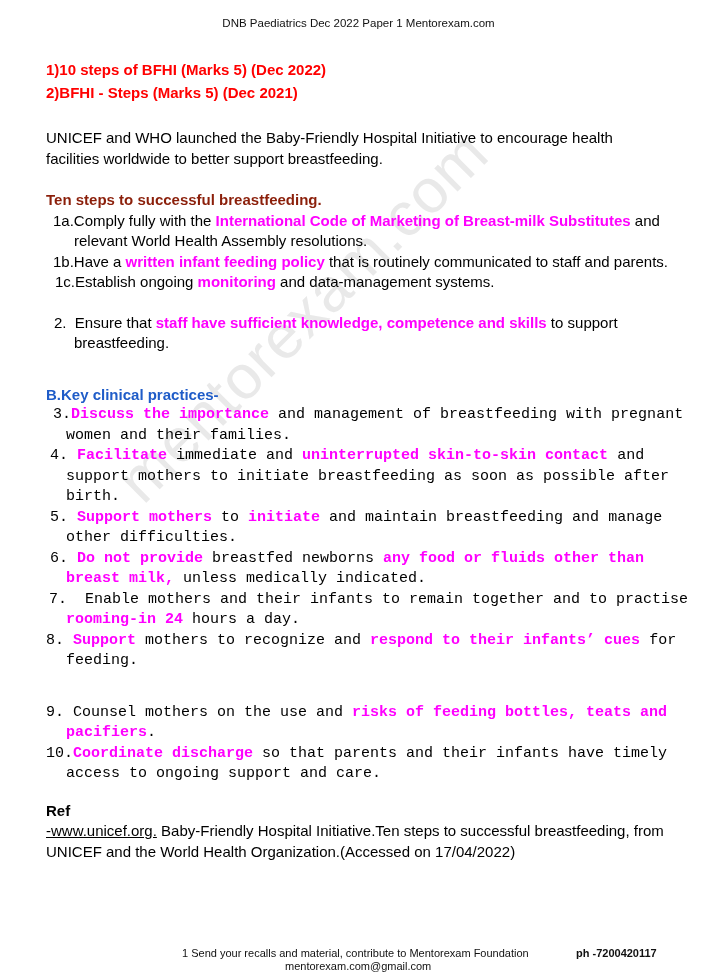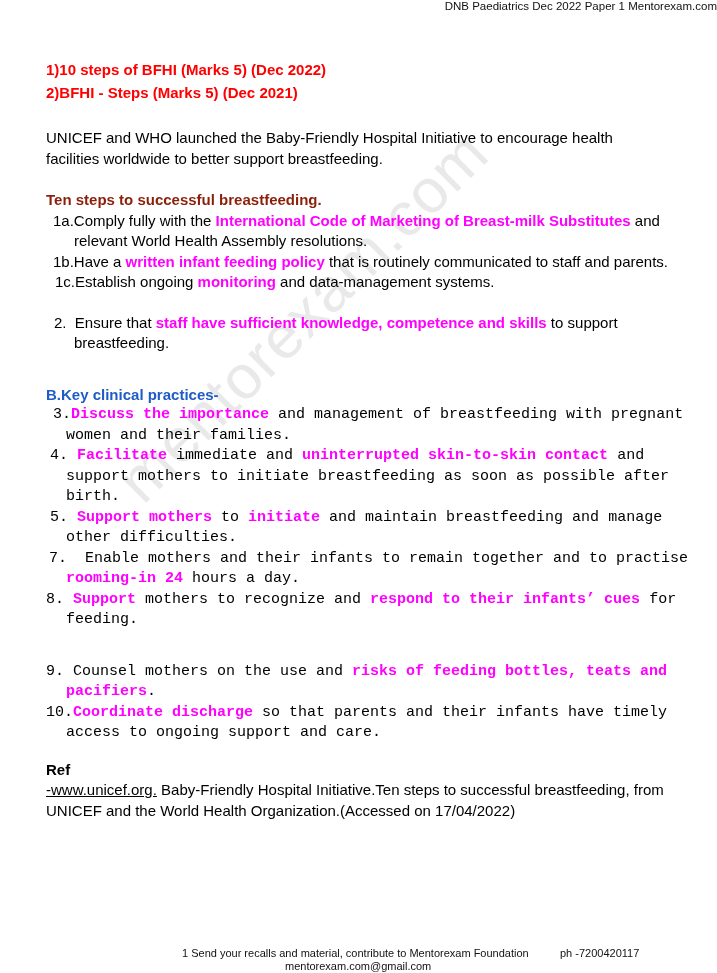--- a/index.html
+++ b/index.html
@@ -10,24 +10,24 @@
     body {
       width: 717px;
       height: 973px;
       position: relative;
       overflow: hidden;
       font-family: "Liberation Sans", sans-serif;
       color: #000000;
     }
     .page-header {
       position: absolute;
-      top: 0;
+      top: 17px;
       left: 0;
       width: 717px;
-      text-align: right;
+      text-align: center;
       font-size: 11.5px;
       color: #111;
     }
     .watermark {
       position: absolute;
       left: 128px;
       top: 455px;
       font-size: 62px;
       color: #e9e9e9;
       transform: rotate(-45deg);
@@ -115,23 +115,24 @@
       color: #111;
     }
     .footer .line1 {
       position: absolute;
       left: 182px;
       top: 0;
       white-space: nowrap;
     }
     .footer .phone {
       position: absolute;
-      left: 560px;
+      left: 576px;
       top: 0;
       white-space: nowrap;
+      font-weight: bold;
     }
     .footer .email {
       position: absolute;
       left: 285px;
       top: 13px;
       white-space: nowrap;
     }
   </style>
 </head>
 <body>
@@ -170,20 +171,23 @@
 
   <div class="b-items">
     <div class="item i3">
       <span>3.</span><span class="hl">Discuss the importance</span><span> and management of breastfeeding with pregnant women and their families.</span>
     </div>
     <div class="item i4">
       <span style="white-space:pre">4. </span><span class="hl">Facilitate</span><span> immediate and </span><span class="hl">uninterrupted skin-to-skin contact</span><span> and support mothers to initiate breastfeeding as soon as possible after birth.</span>
     </div>
     <div class="item i5">
       <span style="white-space:pre">5. </span><span class="hl">Support mothers</span><span> to </span><span class="hl">initiate</span><span> and maintain breastfeeding and manage other difficulties.</span>
+    </div>
+    <div class="item i6">
+      <span style="white-space:pre">6. </span><span class="hl">Do not provide</span><span> breastfed newborns </span><span class="hl">any food or fluids other than breast milk,</span><span> unless medically indicated.</span>
     </div>
     <div class="item i7">
       <span style="white-space:pre">7.  </span><span>Enable mothers and their infants to remain together and to practise </span><span class="hl">rooming-in 24</span><span> hours a day.</span>
     </div>
     <div class="item i8">
       <span style="white-space:pre">8. </span><span class="hl">Support</span><span> mothers to recognize and </span><span class="hl">respond to their infants’ cues</span><span> for feeding.</span>
     </div>
     <div class="item i9">
       <span style="white-space:pre">9. </span><span>Counsel mothers on the use and </span><span class="hl">risks of feeding bottles, teats and pacifiers</span><span>.</span>
     </div>

